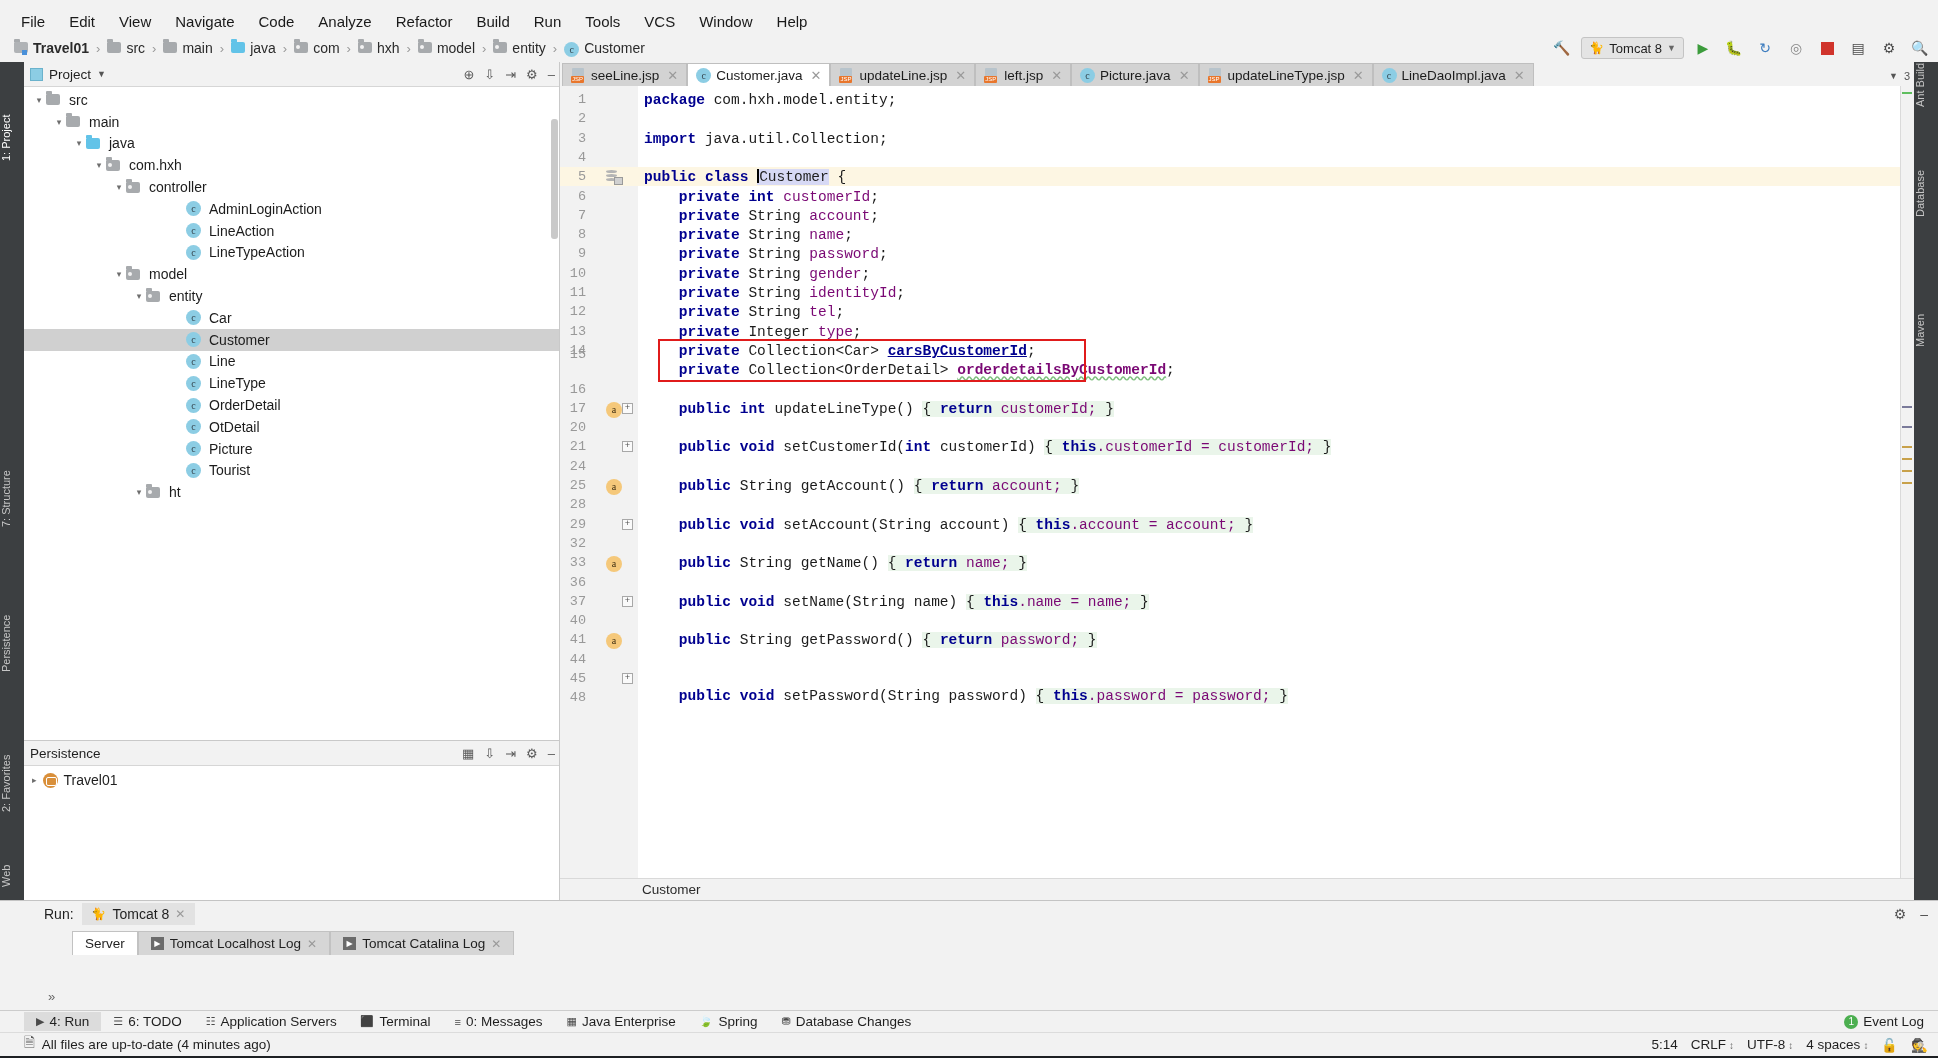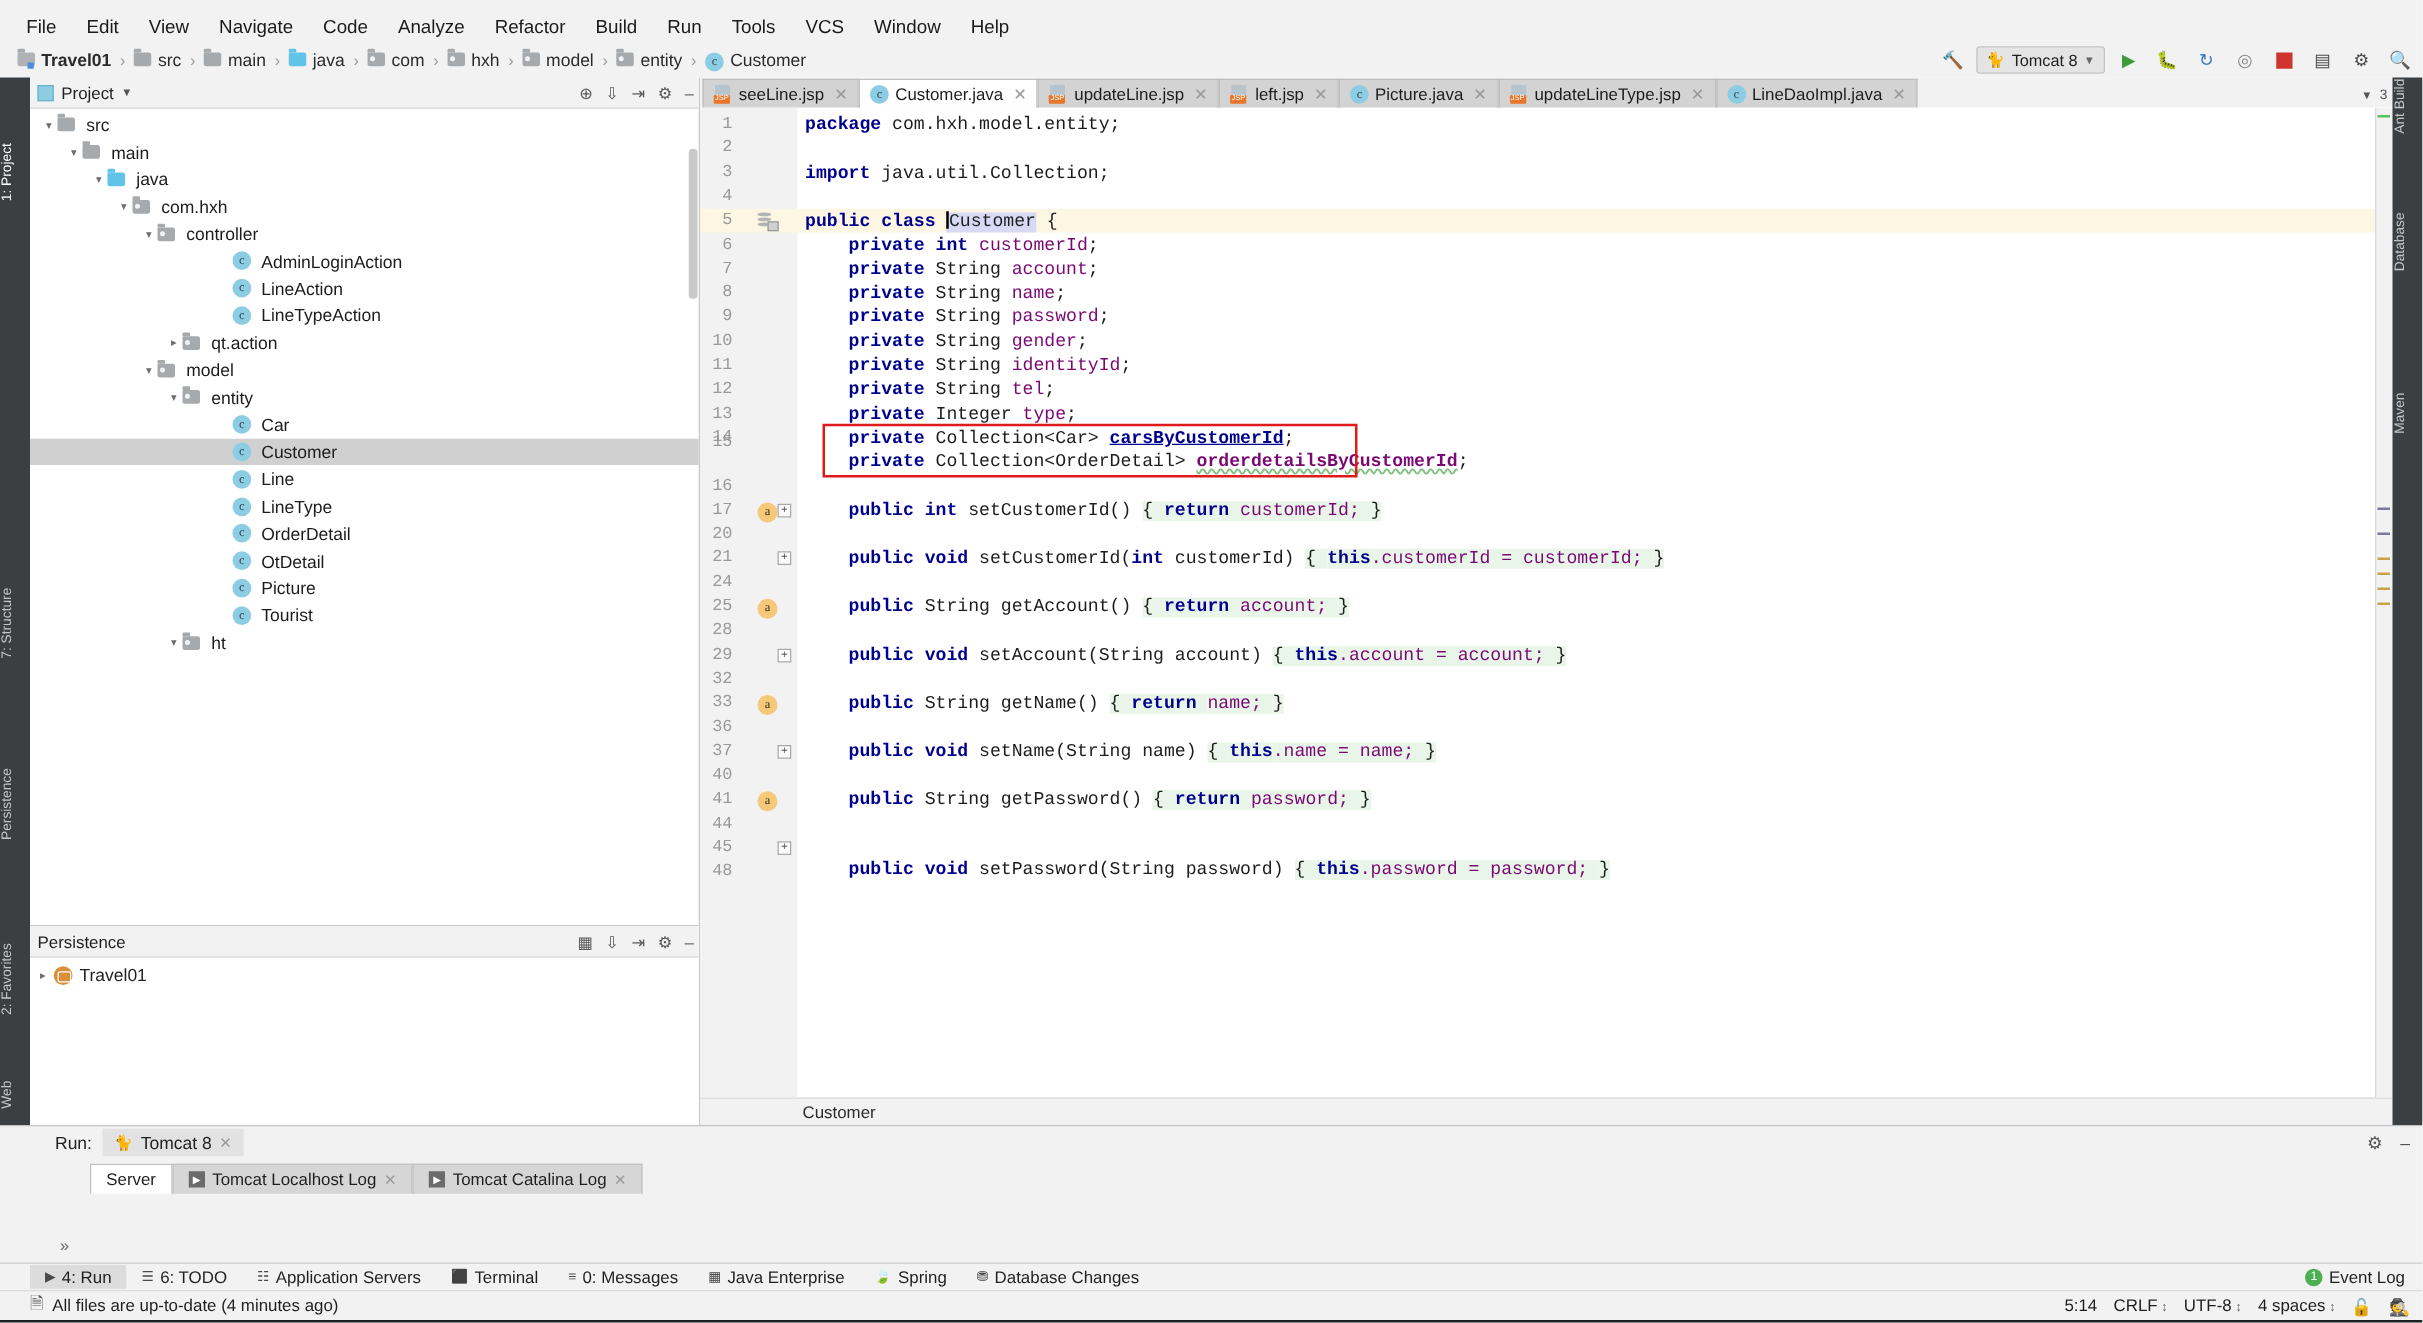--- a/index.html
+++ b/index.html
@@ -399,30 +399,20 @@
             <span style="width: 148px; flex: 0 0 auto;"></span>
             <span class="arrow "></span>
             <span class="ritem">
               <span style="display: inline-flex; align-items: center; width: 17px;">
                 <span class="cicon">c</span>
               </span>
               <span class="rlbl">LineTypeAction</span>
             </span>
           </div>
           <div class="row">
-            <span style="width: 108px; flex: 0 0 auto;"></span>
-            <span class="arrow closed"></span>
-            <span class="ritem">
-              <span style="display: inline-flex; align-items: center; width: 17px;">
-                <span class="folder pkg"></span>
-              </span>
-              <span class="rlbl">qt.action</span>
-            </span>
-          </div>
-          <div class="row">
             <span style="width: 88px; flex: 0 0 auto;"></span>
             <span class="arrow open"></span>
             <span class="ritem">
               <span style="display: inline-flex; align-items: center; width: 17px;">
                 <span class="folder pkg"></span>
               </span>
               <span class="rlbl">model</span>
             </span>
           </div>
           <div class="row">
@@ -658,21 +648,21 @@
             <div class="cl" style="top: 121.8px;"><span class="kw">    private </span><span class="pl">String </span><span class="field">account</span><span class="pl">;</span></div>
             <div class="cl" style="top: 141.1px;"><span class="kw">    private </span><span class="pl">String </span><span class="field">name</span><span class="pl">;</span></div>
             <div class="cl" style="top: 160.4px;"><span class="kw">    private </span><span class="pl">String </span><span class="field">password</span><span class="pl">;</span></div>
             <div class="cl" style="top: 179.7px;"><span class="kw">    private </span><span class="pl">String </span><span class="field">gender</span><span class="pl">;</span></div>
             <div class="cl" style="top: 199px;"><span class="kw">    private </span><span class="pl">String </span><span class="field">identityId</span><span class="pl">;</span></div>
             <div class="cl" style="top: 218.3px;"><span class="kw">    private </span><span class="pl">String </span><span class="field">tel</span><span class="pl">;</span></div>
             <div class="cl" style="top: 237.6px;"><span class="kw">    private </span><span class="pl">Integer </span><span class="field">type</span><span class="pl">;</span></div>
             <div class="cl" style="top: 256.9px;"><span class="kw">    private </span><span class="pl">Collection&lt;Car&gt; </span><span class="lnk">carsByCustomerId</span><span class="pl">;</span></div>
             <div class="cl" style="top: 276.2px;"><span class="kw">    private </span><span class="pl">Collection&lt;OrderDetail&gt; </span><span class="warn">orderdetailsByCustomerId</span><span class="pl">;</span></div>
             <div class="cl" style="top: 295.5px;"></div>
-            <div class="cl" style="top: 314.8px;"><span class="kw">    public </span><span class="kw">int </span><span class="pl">setCustomerId() </span><span class="pl retbg">{ </span><span class="kw retbg">return </span><span class="field retbg">customerId; </span><span class="pl retbg">}</span></div>
+            <div class="cl" style="top: 314.8px;"><span class="kw">    public </span><span class="kw">int </span><span class="pl">updateLineType() </span><span class="pl retbg">{ </span><span class="kw retbg">return </span><span class="field retbg">customerId; </span><span class="pl retbg">}</span></div>
             <div class="cl" style="top: 334.1px;"></div>
             <div class="cl" style="top: 353.4px;"><span class="kw">    public </span><span class="kw">void </span><span class="pl">setCustomerId(</span><span class="kw">int </span><span class="pl">customerId) </span><span class="pl retbg">{ </span><span class="kw retbg">this</span><span class="field retbg">.customerId = customerId; </span><span class="pl retbg">}</span></div>
             <div class="cl" style="top: 372.7px;"></div>
             <div class="cl" style="top: 392px;"><span class="kw">    public </span><span class="pl">String </span><span class="pl">getAccount() </span><span class="pl retbg">{ </span><span class="kw retbg">return </span><span class="field retbg">account; </span><span class="pl retbg">}</span></div>
             <div class="cl" style="top: 411.3px;"></div>
             <div class="cl" style="top: 430.6px;"><span class="kw">    public </span><span class="kw">void </span><span class="pl">setAccount(String account) </span><span class="pl retbg">{ </span><span class="kw retbg">this</span><span class="field retbg">.account = account; </span><span class="pl retbg">}</span></div>
             <div class="cl" style="top: 449.9px;"></div>
             <div class="cl" style="top: 469.2px;"><span class="kw">    public </span><span class="pl">String </span><span class="pl">getName() </span><span class="pl retbg">{ </span><span class="kw retbg">return </span><span class="field retbg">name; </span><span class="pl retbg">}</span></div>
             <div class="cl" style="top: 488.5px;"></div>
             <div class="cl" style="top: 507.8px;"><span class="kw">    public </span><span class="kw">void </span><span class="pl">setName(String name) </span><span class="pl retbg">{ </span><span class="kw retbg">this</span><span class="field retbg">.name = name; </span><span class="pl retbg">}</span></div>

